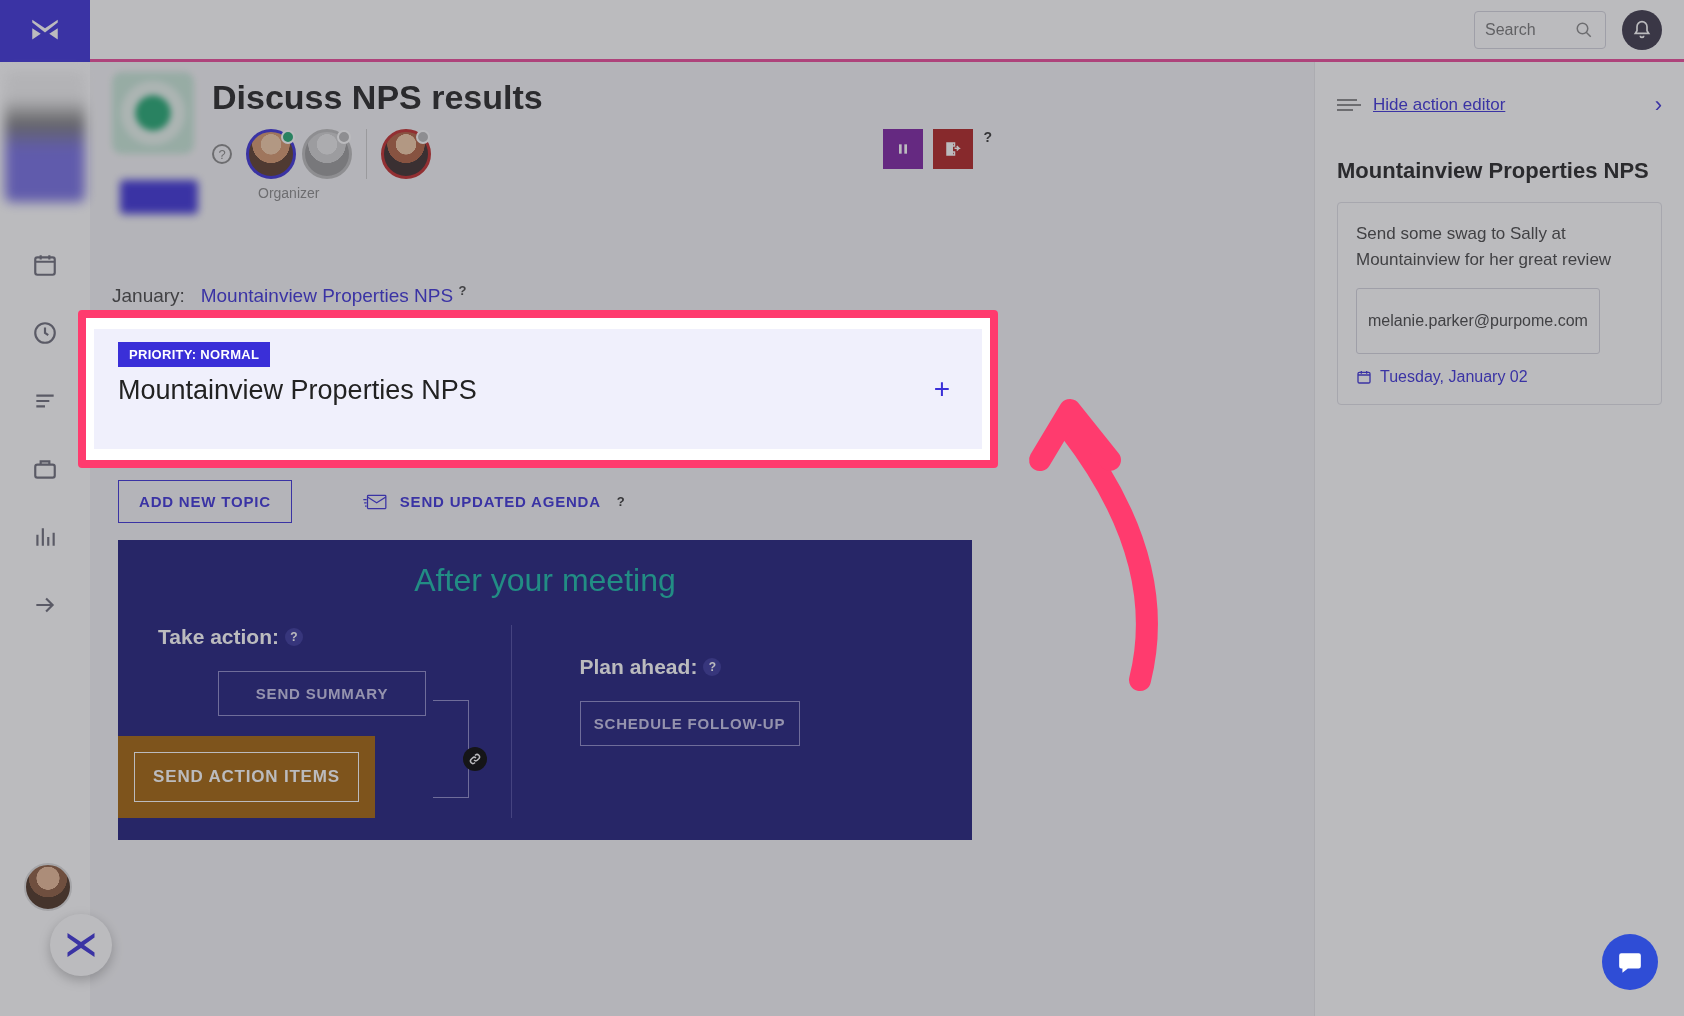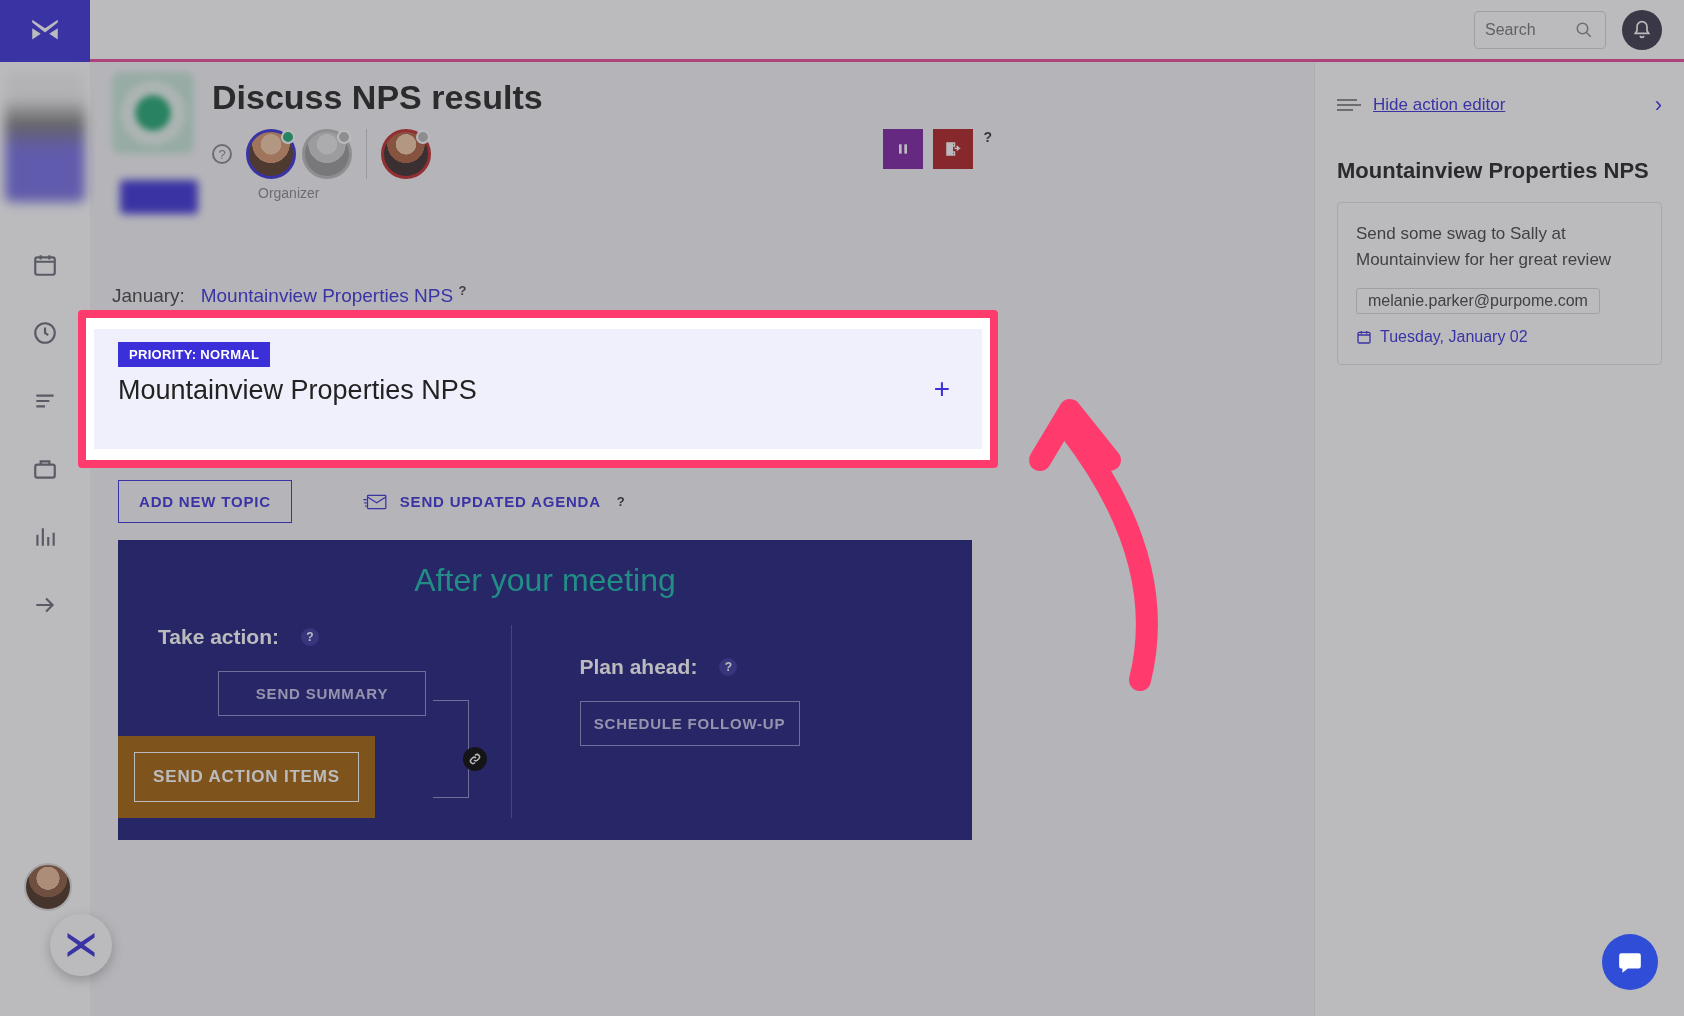--- a/index.html
+++ b/index.html
@@ -58,41 +58,41 @@
 .actions-row { position: absolute; left: 118px; top: 480px; display: flex; gap: 70px; align-items: center; z-index: 2; }
 .add-topic-btn { border: 1px solid #3a2fd8; color: #3a2fd8; padding: 12px 20px; font-size: 15px; font-weight: 700; letter-spacing: 0.8px; background: transparent; }
 .send-agenda { display: flex; align-items: center; gap: 12px; color: #3a2fd8; font-size: 15px; font-weight: 700; letter-spacing: 0.8px; }
 .send-agenda-help { font-size: 13px; font-weight: bold; color: #333; margin-left: 4px; vertical-align: super; }
 
 .after-panel { position: absolute; left: 118px; top: 540px; width: 854px; height: 300px; background: #1c1b7a; color: #fff; z-index: 2; padding: 22px 40px; overflow: hidden; }
 .after-title { text-align: center; font-size: 32px; color: #14b8a6; font-weight: 400; }
 .after-cols { display: flex; margin-top: 26px; gap: 0; }
 .after-col { flex: 1; position: relative; }
 .after-col.left { border-right: 1px solid #4a48a0; }
-.col-head { font-size: 21px; font-weight: 600; display: flex; align-items: center; gap: 22px; }
+.col-head { font-size: 21px; font-weight: 600; display: flex; align-items: center; gap: 6px; }
 .q-circle { width: 18px; height: 18px; border-radius: 50%; background: #35339a; color: #fff; font-size: 12px; display: inline-flex; align-items: center; justify-content: center; font-weight: bold; }
 .panel-btn { border: 1px solid #8a88c8; color: #c5c2e6; padding: 13px 0; font-size: 15px; font-weight: 700; letter-spacing: 0.8px; background: transparent; width: 208px; text-align: center; margin-top: 22px; display: block; }
 .send-actions-wrap { background: #a16207; padding: 16px 0; width: 257px; margin-left: -40px; margin-top: 20px; display: flex; align-items: center; justify-content: center; }
 .send-actions-btn { border: 1px solid #fff; color: #fff; padding: 14px 18px; font-size: 17px; font-weight: 700; letter-spacing: 0.8px; background: transparent; }
 .link-dot { position: absolute; left: 305px; top: 122px; width: 24px; height: 24px; border-radius: 50%; background: #000; color: #fff; display: flex; align-items: center; justify-content: center; font-size: 13px; }
 .connector1 { position: absolute; left: 275px; top: 75px; width: 36px; height: 60px; border-top: 1px solid #8a88c8; border-right: 1px solid #8a88c8; }
 .connector2 { position: absolute; left: 275px; top: 135px; width: 36px; height: 38px; border-bottom: 1px solid #8a88c8; border-right: 1px solid #8a88c8; }
 .after-right { padding-left: 68px; padding-top: 30px; }
 
 .right-panel { position: absolute; right: 0; top: 62px; width: 370px; bottom: 0; background: #fff; border-left: 1px solid #e8e8ec; padding: 30px 22px; z-index: 2; }
 .hide-row { display: flex; align-items: center; justify-content: space-between; }
 .hide-link { color: #3a2fd8; font-size: 17px; text-decoration: underline; display: flex; align-items: center; gap: 12px; }
 .lines-icon { display: flex; flex-direction: column; gap: 3px; }
 .lines-icon span { display: block; height: 2px; background: #888; }
 .lines-icon span:nth-child(1){width:20px}.lines-icon span:nth-child(2){width:24px}.lines-icon span:nth-child(3){width:16px}
 .chev-right { color: #3a2fd8; font-size: 22px; }
 .ai-title { font-size: 22px; font-weight: 600; color: #222; margin-top: 40px; }
 .ai-card { border: 1px solid #e0e0e6; border-radius: 4px; padding: 18px; margin-top: 18px; }
 .ai-text { font-size: 17px; color: #444; line-height: 1.5; }
-.email-chip { display: inline-block; border: 1px solid #d5d5dd; padding: 3px 11px; font-size: 16px; color: #444; margin-top: 16px; border-radius: 3px; }
+.email-chip { display: inline-block; border: 1px solid #d5d5dd; padding: 23px 11px; font-size: 16px; color: #444; margin-top: 16px; border-radius: 3px; }
 .date-row { display: flex; align-items: center; gap: 8px; color: #3a2fd8; font-size: 16px; margin-top: 14px; }
 
 .arrow-annot { position: absolute; left: 990px; top: 380px; z-index: 12; pointer-events: none; }
 
 .chat-fab { position: absolute; right: 26px; bottom: 26px; width: 56px; height: 56px; border-radius: 50%; background: #2f4dd6; display: flex; align-items: center; justify-content: center; z-index: 20; }
 </style>
 </head>
 <body>
 
 <div class="overlay"></div>

